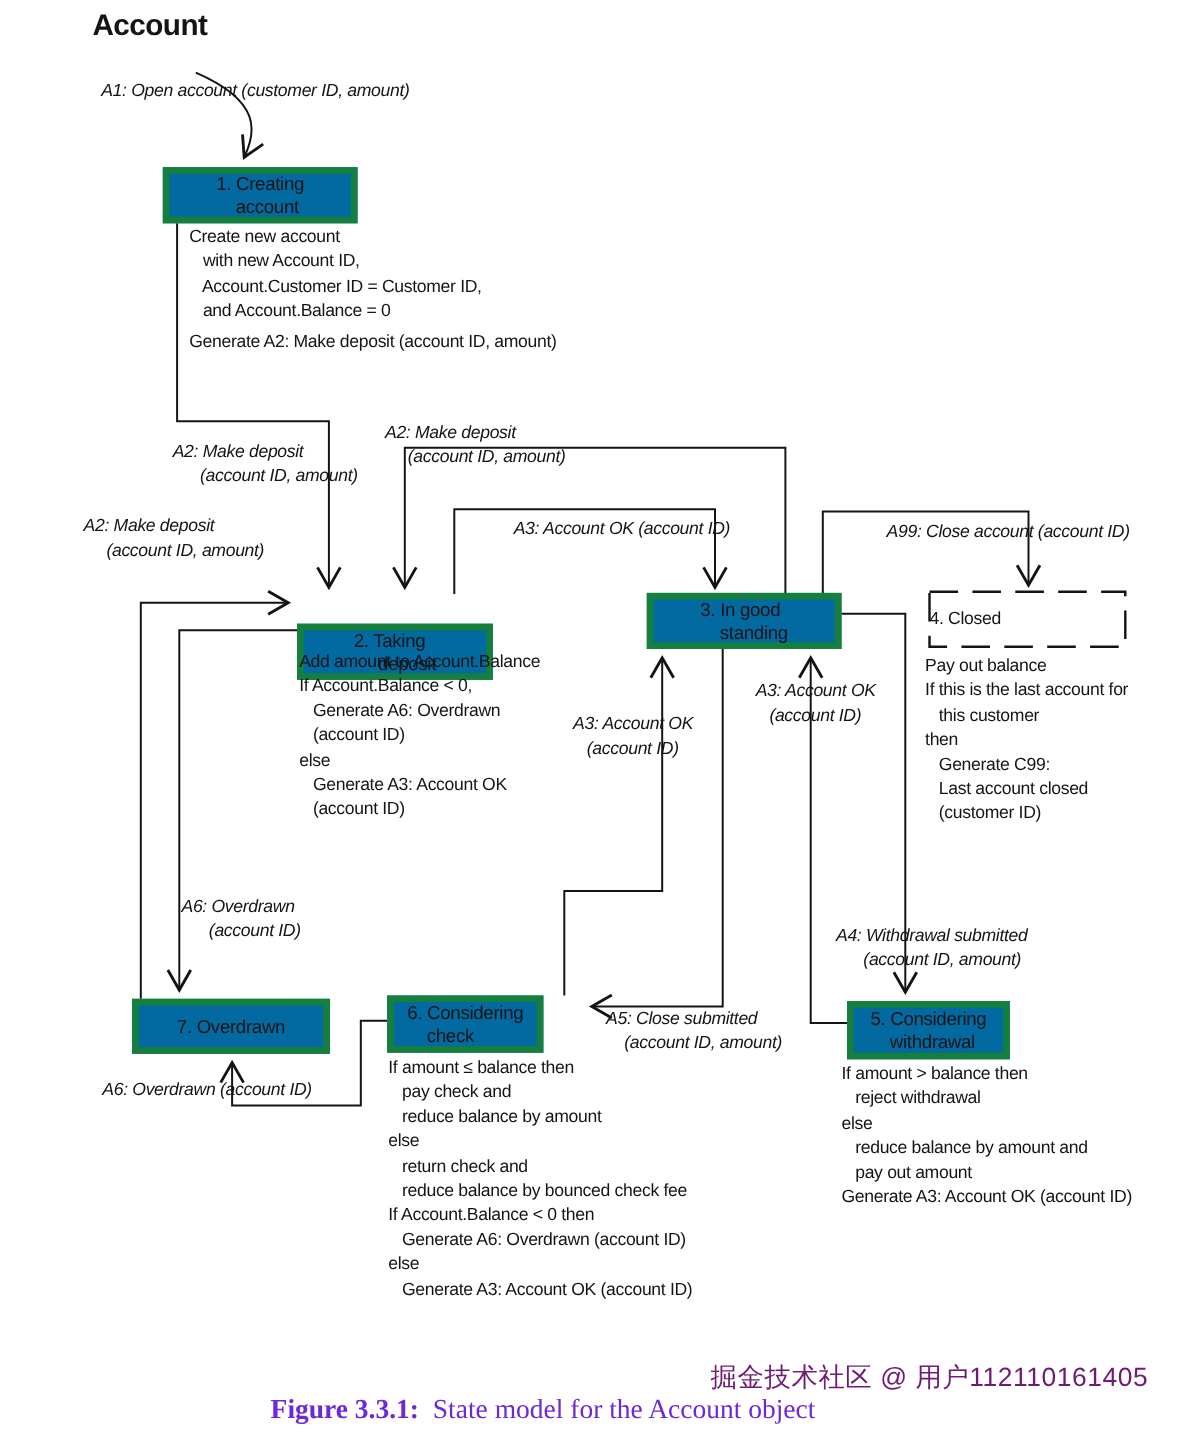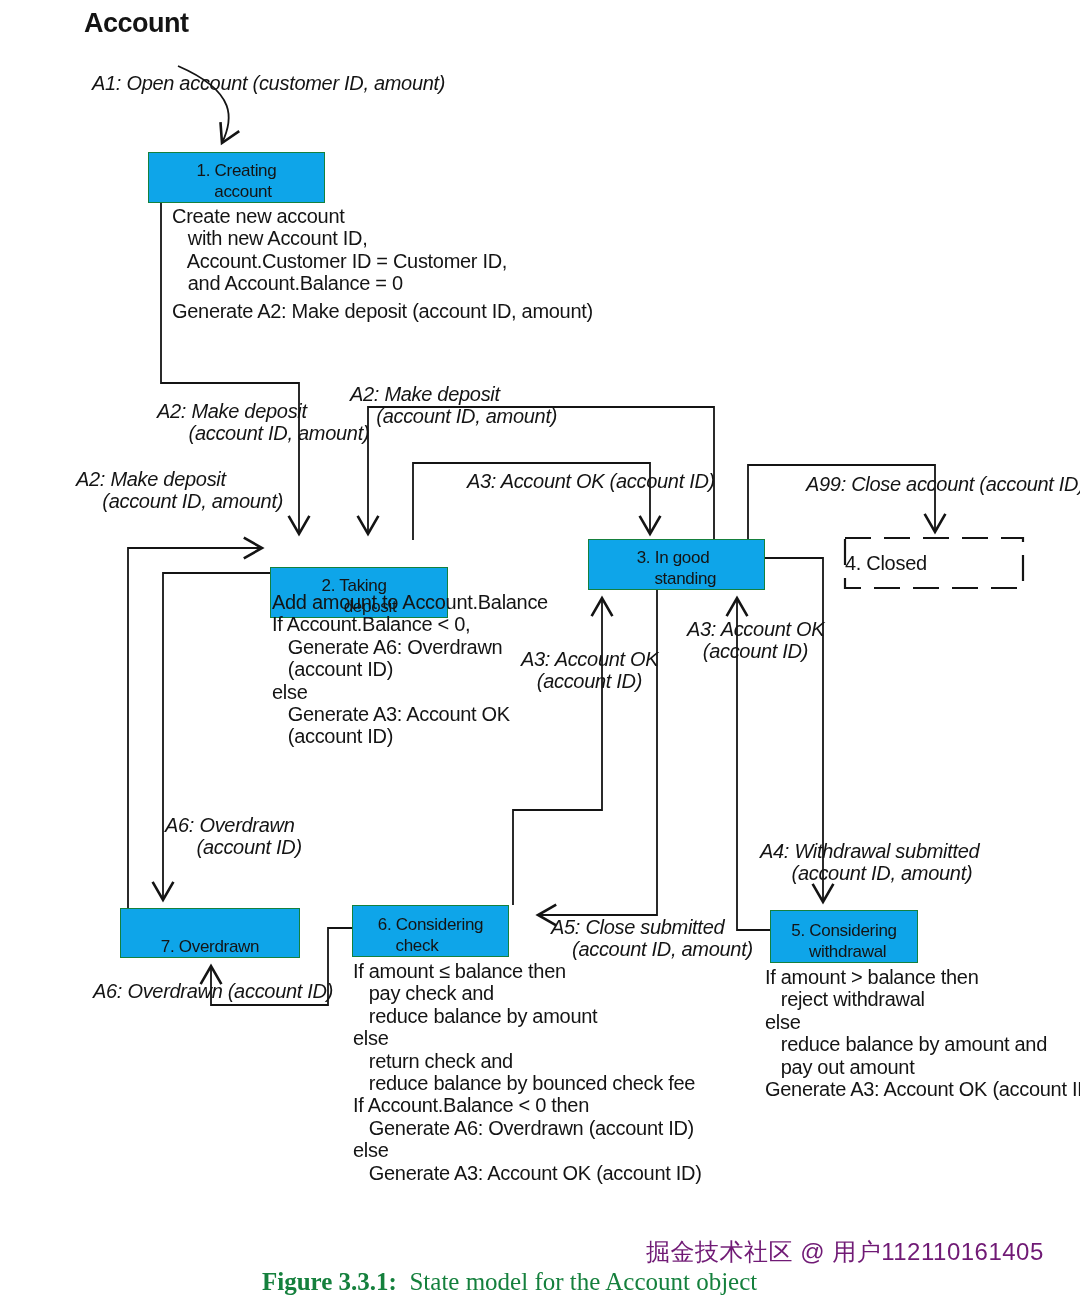--- a/index.html
+++ b/index.html
@@ -1,28 +1,28 @@
 <!DOCTYPE html>
 <html><head>
 <meta charset="utf-8">
 <style>
   html,body{margin:0;padding:0;background:#fff;}
   .page{position:relative;width:1080px;height:1303px;background:#fff;overflow:hidden;
         font-family:"Liberation Sans","DejaVu Sans",sans-serif;color:#141414;}
   .wires{position:absolute;left:0;top:0;width:1080px;height:1303px;}
-  .pre{position:absolute;white-space:pre;font-size:20px;line-height:22.4px;
+  .pre{position:absolute;white-space:pre;font-size:16px;line-height:22.4px;
        letter-spacing:-0.3px;color:#141414;}
   .lbl{font-style:italic;}
-  .state{position:absolute;border:1px solid #15803d;background:#0ea5e9;
-         display:flex;align-items:flex-end;justify-content:center;box-sizing:border-box;}
+  .state{position:absolute;border:6px solid #15803d;background:#0369a1;
+         display:flex;align-items:center;justify-content:center;box-sizing:border-box;}
   .state .name{white-space:pre;font-size:17px;line-height:21px;letter-spacing:-0.3px;}
   .dashedstate{position:absolute;display:flex;align-items:center;justify-content:flex-start;box-sizing:border-box;}
   .title{position:absolute;left:84px;top:8px;font-size:27px;font-weight:bold;letter-spacing:-0.5px;}
-  .caption{position:absolute;left:262px;top:1268px;font-family:"Liberation Serif","DejaVu Serif",serif;
-           font-size:25px;color:#15803d;}
+  .caption{position:absolute;left:246px;top:1268px;font-family:"Liberation Serif","DejaVu Serif",serif;
+           font-size:25px;color:#6d28d9;}
   .caption b{font-weight:bold;}
   .watermark{position:absolute;left:646px;top:1236px;font-size:24px;font-weight:400;
              color:#701a75;letter-spacing:0.5px;}
 </style>
 </head>
 <body>
 
 <div class="page">
 
   <svg class="wires" viewBox="0 0 1080 1303" xmlns="http://www.w3.org/2000/svg">
@@ -83,40 +83,47 @@
     <div class="name">3. In good
     standing</div>
   </div>
   <div class="dashedstate" style="left:845px;top:538px;width:178px;height:50px">
     <div class="name pre" style="position:static">4. Closed</div>
   </div>
   <div class="state" style="left:770px;top:910px;width:148px;height:53px">
     <div class="name">5. Considering
     withdrawal</div>
   </div>
-  <div class="state" style="left:352px;top:905px;width:157px;height:52px">
+  <div class="state" style="left:352px;top:905px;width:142px;height:52px">
     <div class="name">6. Considering
     check</div>
   </div>
   <div class="state" style="left:120px;top:908px;width:180px;height:50px">
     <div class="name">7. Overdrawn</div>
   </div>
 
   <div class="pre" style="left:172px;top:205px">Create new account
    with new Account ID,
    Account.Customer ID = Customer ID,
    and Account.Balance = 0</div>
   <div class="pre" style="left:172px;top:300px">Generate A2: Make deposit (account ID, amount)</div>
   <div class="pre" style="left:272px;top:591px">Add amount to Account.Balance
 If Account.Balance &lt; 0,
    Generate A6: Overdrawn
    (account ID)
 else
    Generate A3: Account OK
    (account ID)</div>
+  <div class="pre" style="left:841px;top:595px">Pay out balance
+If this is the last account for
+   this customer
+then
+   Generate C99:
+   Last account closed
+   (customer ID)</div>
   <div class="pre" style="left:353px;top:960px">If amount ≤ balance then
    pay check and
    reduce balance by amount
 else
    return check and
    reduce balance by bounced check fee
 If Account.Balance &lt; 0 then
    Generate A6: Overdrawn (account ID)
 else
    Generate A3: Account OK (account ID)</div>

